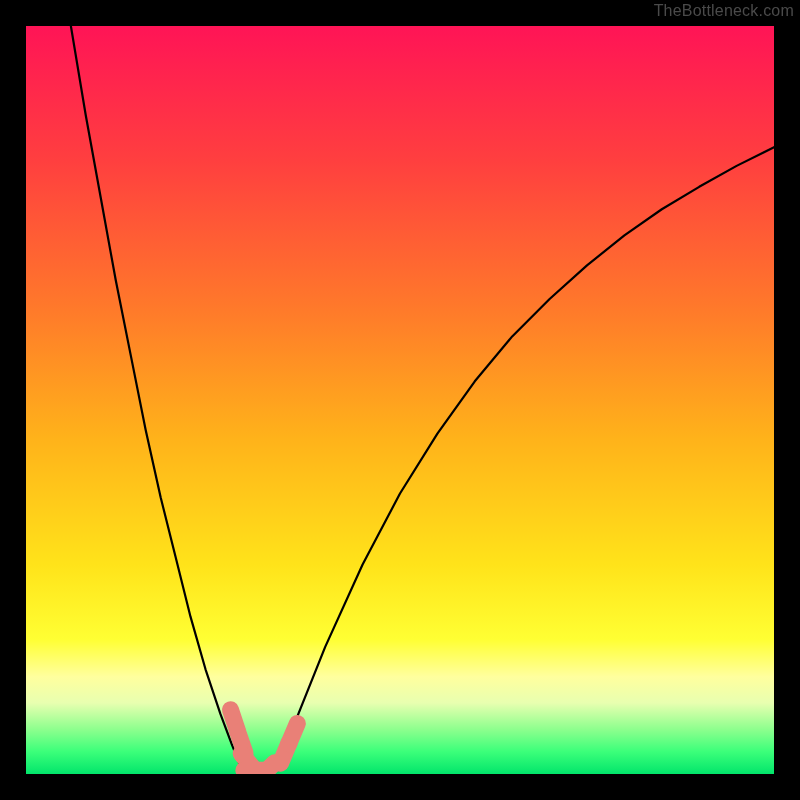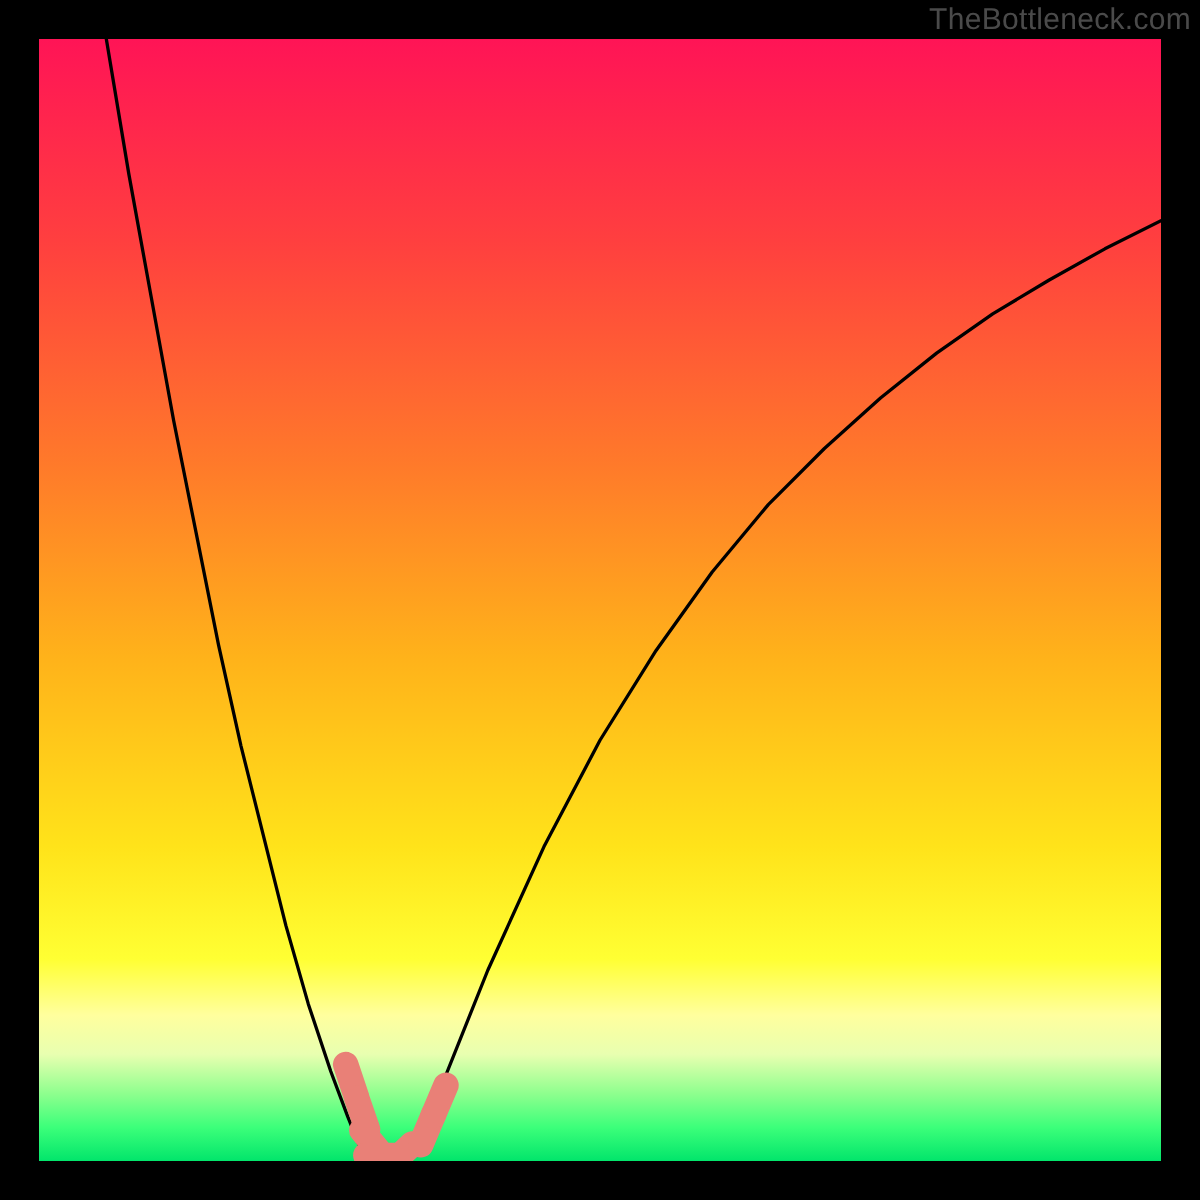--- a/index.html
+++ b/index.html
@@ -11,21 +11,21 @@
     top: 26px;
     width: 748px;
     height: 748px;
     overflow: hidden;
   }
   .watermark {
     position: absolute;
     top: 2px;
     right: 6px;
     color: #4a4a4a;
-    font-size: 20px;
+    font-size: 16px;
     font-weight: 400;
     letter-spacing: 0.2px;
     z-index: 5;
   }
   svg { display: block; }
 </style>
 </head>
 <body>
 
 <div class="frame">

